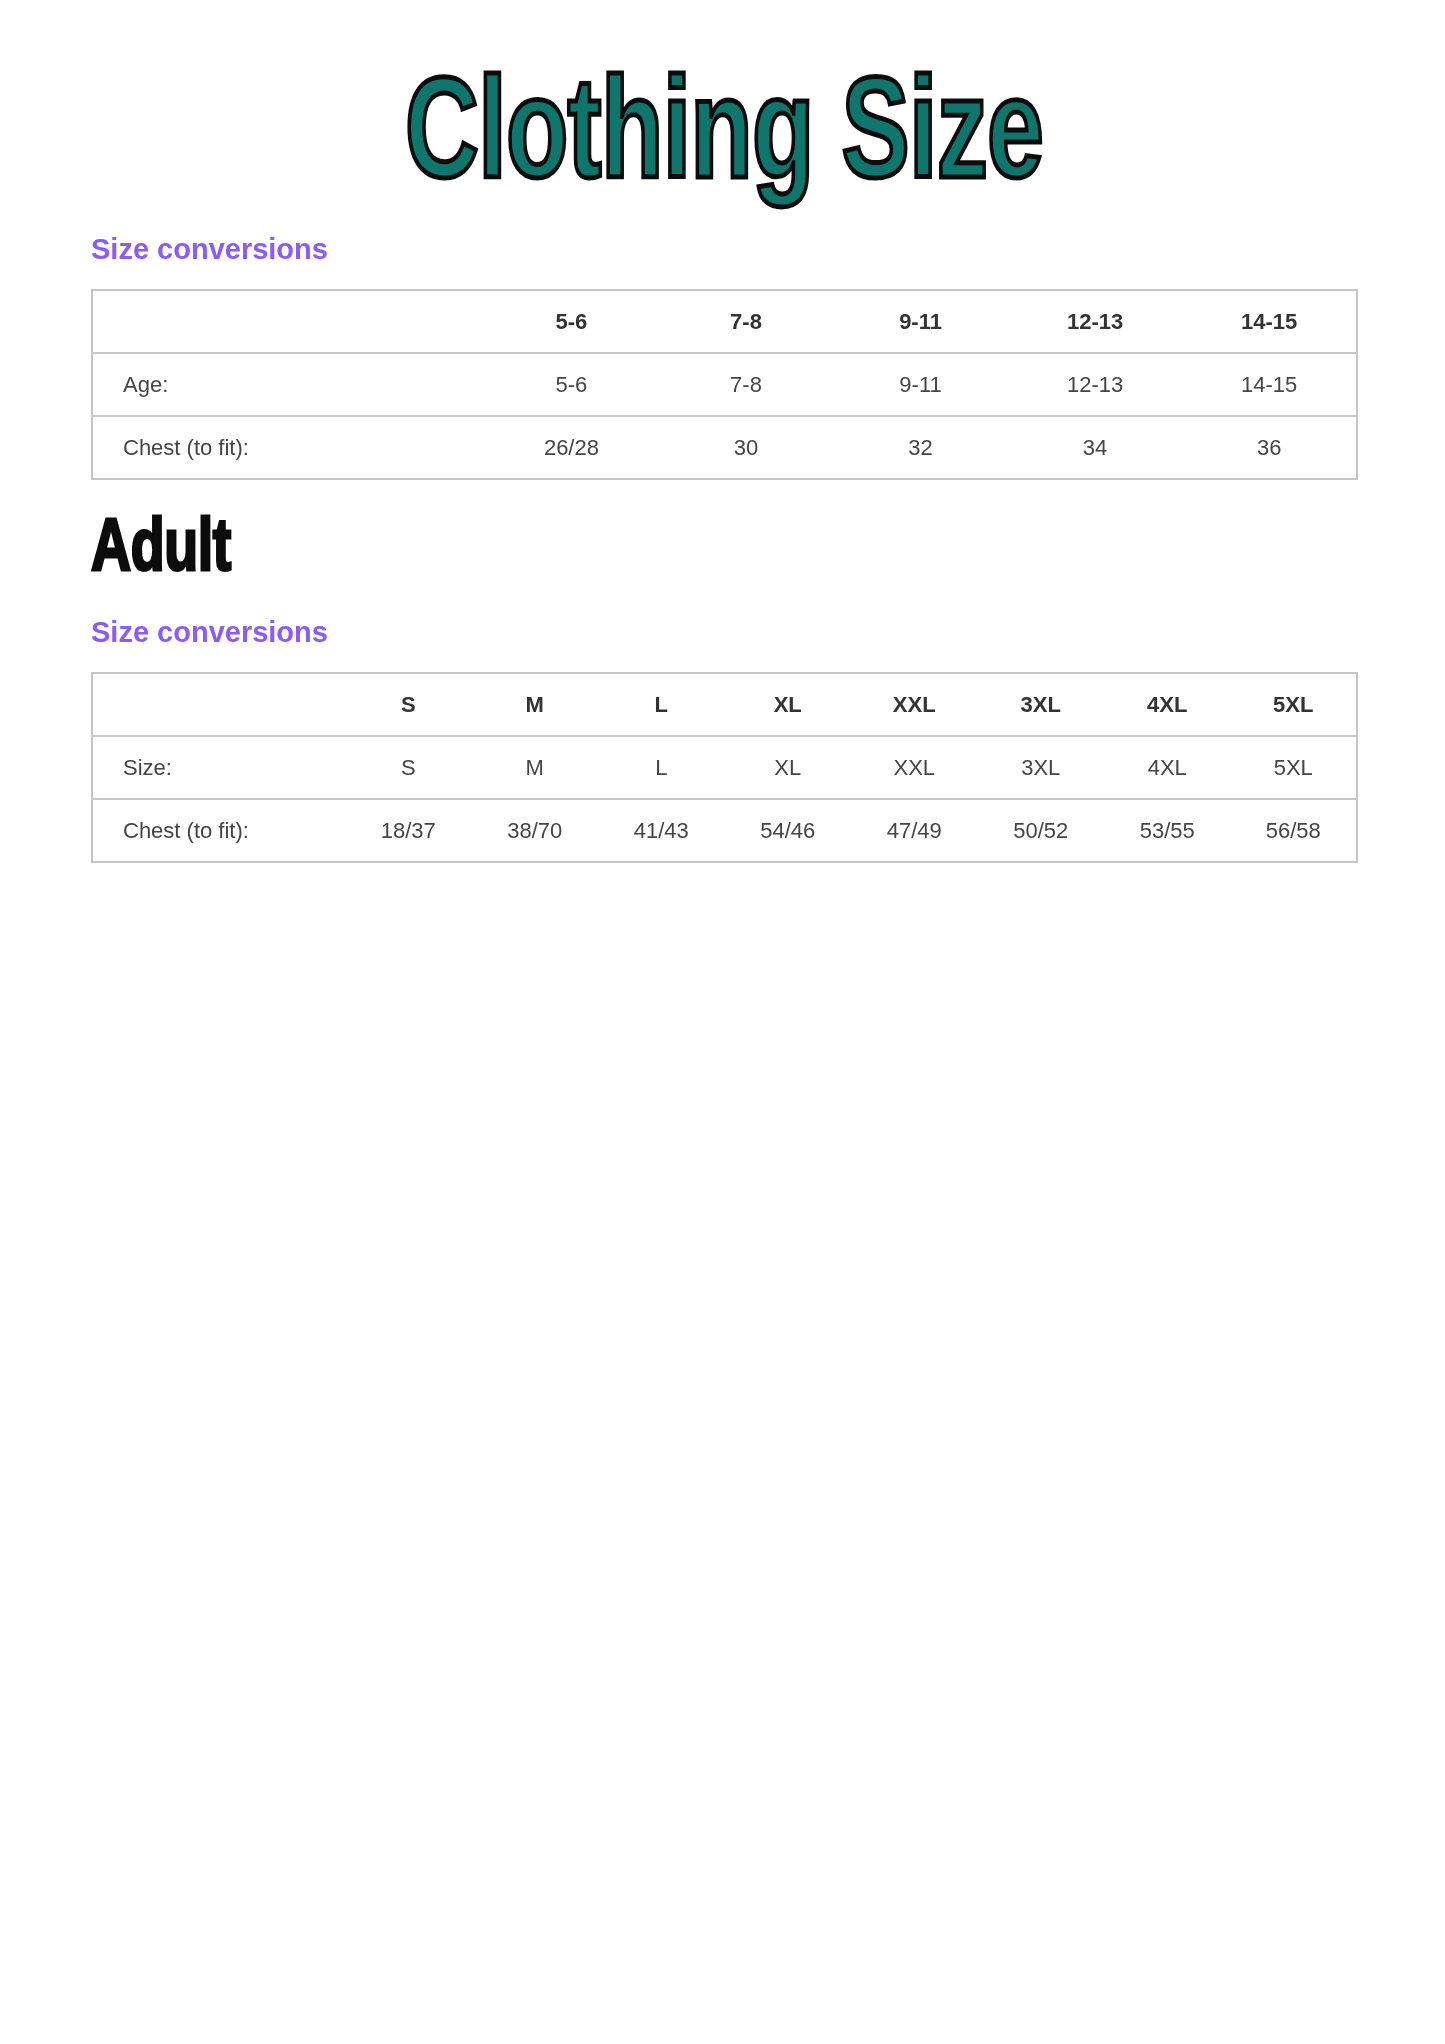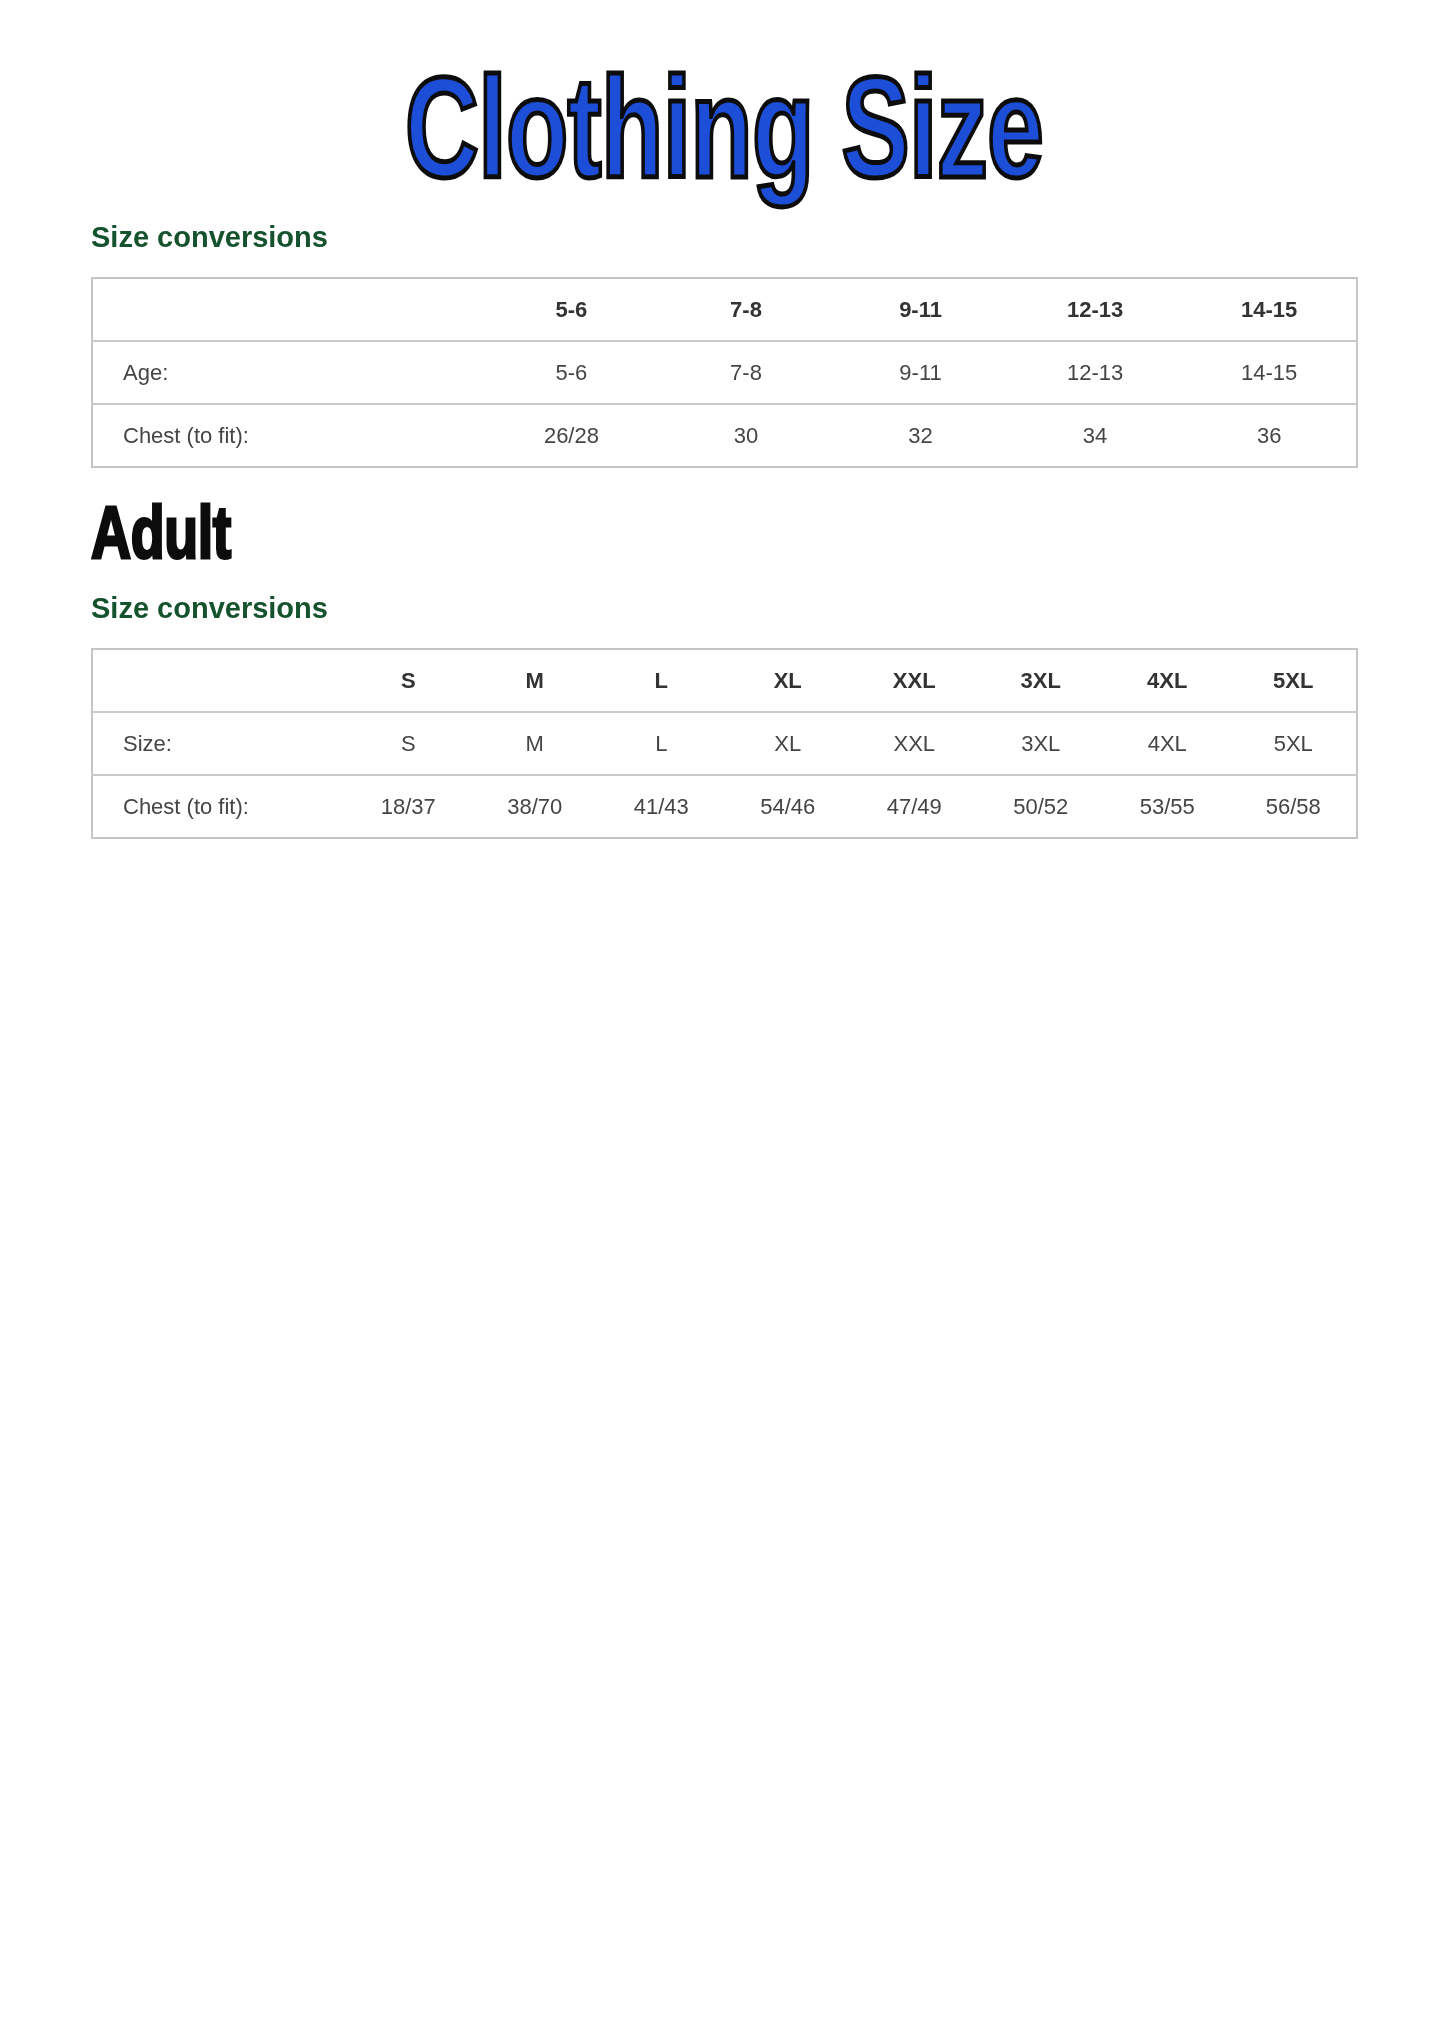--- a/index.html
+++ b/index.html
@@ -17,21 +17,21 @@
     padding: 57px 87px 0 91px;
   }
 
   
   .main-title {
     margin: 0;
     text-align: center;
     font-size: 142px;
     line-height: 1;
     font-weight: bold;
-    color: #1d4ed8;
+    color: #0f766e;
     white-space: nowrap;
   }
   .main-title .condense {
     display: inline-block;
     transform: scaleX(0.72);
     transform-origin: center;
     -webkit-text-stroke: 5px #0c0c0c;
     letter-spacing: -1px;
   }
   .section-title {
@@ -47,25 +47,25 @@
   }
   .section-title .condense-left {
     display: inline-block;
     transform: scaleX(0.75);
     transform-origin: left center;
     -webkit-text-stroke: 3px #0c0c0c;
     letter-spacing: -0.5px;
   }
 
   .sub-title {
-    margin: 24px 0 25px 0;
+    margin: 36px 0 25px 0;
     font-size: 29px;
     line-height: 1;
     font-weight: bold;
-    color: #14532d;
+    color: #8b5cf6;
   }
 
   
   table.size-table {
     width: 100%;
     border-collapse: collapse;
     table-layout: fixed;
     border: 2px solid #c5c5c5;
     font-size: 22px;
     color: #454545;

